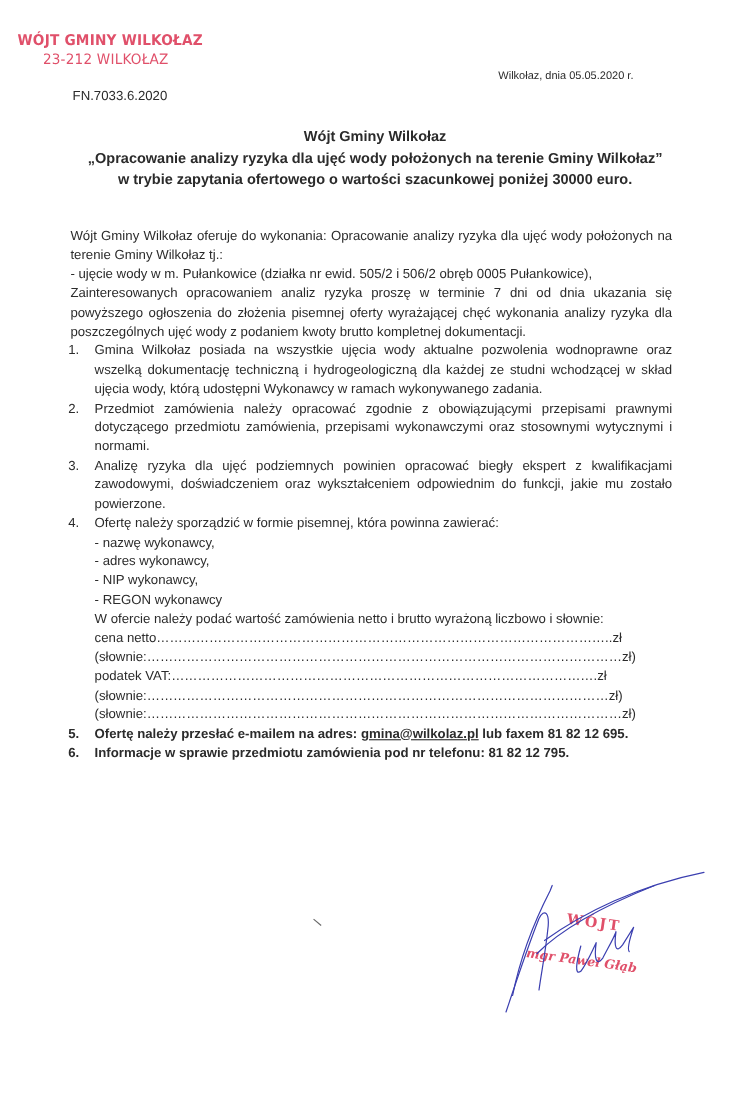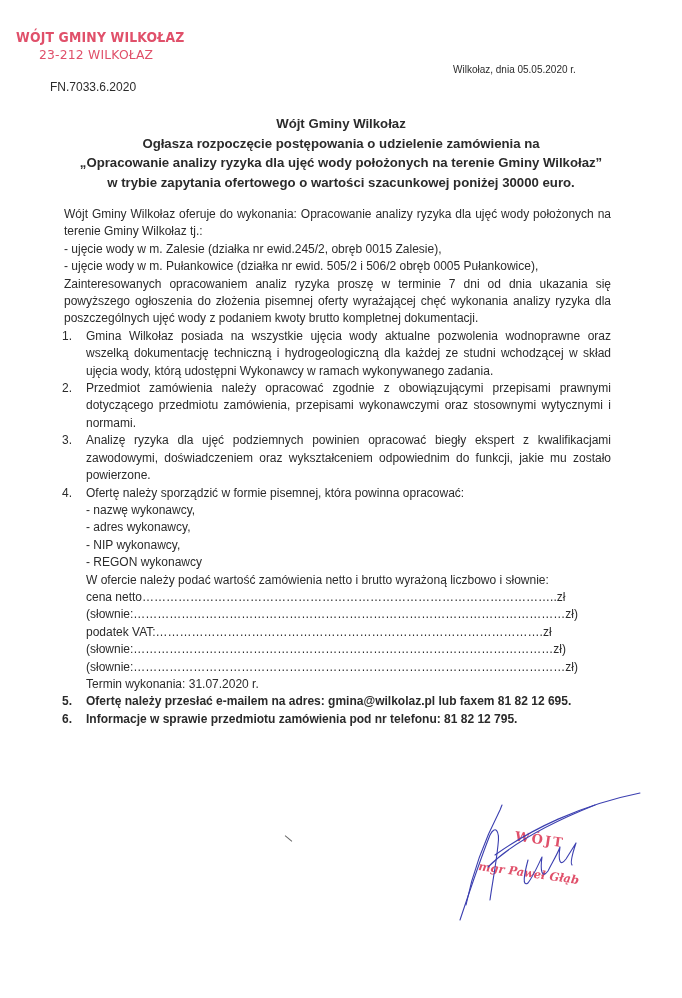--- a/index.html
+++ b/index.html
@@ -3,85 +3,82 @@
   <meta charset="utf-8">
   <style>
     html, body { margin: 0; padding: 0; background: #ffffff; }
     body { width: 682px; height: 998px; position: relative; overflow: hidden;
            font-family: "Liberation Sans", sans-serif; color: #2b2b2b; }
     .abs { position: absolute; }
     .stamp { color: #e0506a; font-family: "DejaVu Sans", sans-serif; letter-spacing: 0.2px; }
     .stamp-1 { left: 16px; top: 29px; font-size: 13.5px; font-weight: bold; transform: scaleX(0.92); transform-origin: left; }
     .stamp-2 { left: 39px; top: 47px; font-size: 13px; transform: scaleX(0.95); transform-origin: left; }
     .place-date { left: 453px; top: 64px; font-size: 10px; }
-    .ref { left: 50px; top: 80px; font-size: 12px; }
+    .ref { left: 66px; top: 80px; font-size: 12px; }
     .heading { left: 0; width: 682px; text-align: center; font-weight: bold; font-size: 13.2px; line-height: 19.5px; top: 114px; }
     .heading div { white-space: nowrap; }
     .body { left: 64px; width: 547px; top: 206px; font-size: 12px; line-height: 17.4px; }
     .p-just { text-align: justify; text-align-last: left; }
     .line { white-space: nowrap; }
     .list { margin: 0; padding: 0; list-style: none; }
     .item { position: relative; padding-left: 22px; }
     .item .num { position: absolute; left: -2px; top: 0; width: 18px; }
     .item.bold { font-weight: bold; }
-    .email { }
+    .email { text-decoration: underline; }
     .sig { left: 400px; top: 775px; width: 260px; height: 150px; }
     .sig-stamp-1 { left: 515px; top: 832px; color: #e0506a; font-family: "DejaVu Serif", serif; font-weight: bold; font-size: 13px; letter-spacing: 2px; transform: rotate(8deg); }
     .sig-stamp-2 { left: 478px; top: 866px; color: #e0506a; font-family: "DejaVu Serif", serif; font-weight: bold; font-style: italic; font-size: 11.5px; transform: rotate(8deg); }
     .tick { left: 284px; top: 838px; width: 9px; height: 1px; background: #666; transform: rotate(40deg); }
   </style>
 </head>
 <body>
 
 <div class="abs stamp stamp-1">WÓJT GMINY WILKOŁAZ</div>
 <div class="abs stamp stamp-2">23-212 WILKOŁAZ</div>
 
 <div class="abs place-date">Wilkołaz, dnia 05.05.2020 r.</div>
 <div class="abs ref">FN.7033.6.2020</div>
 
 <div class="abs heading">
   <div>Wójt Gminy Wilkołaz</div>
-  <div>Ogłasza rozpoczęcie postępowania o udzielenie zamówienia na</div>
   <div>„Opracowanie analizy ryzyka dla ujęć wody położonych na terenie Gminy Wilkołaz”</div>
   <div>w trybie zapytania ofertowego o wartości szacunkowej poniżej 30000 euro.</div>
 </div>
 
 <div class="abs body">
   <div class="p-just">Wójt Gminy Wilkołaz oferuje do wykonania: Opracowanie analizy ryzyka dla ujęć wody położonych na terenie Gminy Wilkołaz tj.:</div>
-  <div class="line">- ujęcie wody w m. Zalesie (działka nr ewid.245/2, obręb 0015 Zalesie),</div>
   <div class="line">- ujęcie wody w m. Pułankowice (działka nr ewid. 505/2 i 506/2 obręb 0005 Pułankowice),</div>
   <div class="p-just">Zainteresowanych opracowaniem analiz ryzyka proszę w terminie 7 dni od dnia ukazania się powyższego ogłoszenia do złożenia pisemnej oferty wyrażającej chęć wykonania analizy ryzyka dla poszczególnych ujęć wody z podaniem kwoty  brutto kompletnej dokumentacji.</div>
 
   <div class="list">
     <div class="item p-just">
       <span class="num">1.</span>
       <span>Gmina Wilkołaz posiada na wszystkie ujęcia wody aktualne pozwolenia wodnoprawne oraz wszelką dokumentację techniczną i hydrogeologiczną dla każdej ze studni wchodzącej w skład ujęcia wody, którą udostępni Wykonawcy w ramach wykonywanego zadania.</span>
     </div>
     <div class="item p-just">
       <span class="num">2.</span>
       <span>Przedmiot zamówienia należy opracować zgodnie z obowiązującymi przepisami prawnymi dotyczącego przedmiotu zamówienia, przepisami wykonawczymi oraz stosownymi wytycznymi i normami.</span>
     </div>
     <div class="item p-just">
       <span class="num">3.</span>
       <span> Analizę ryzyka dla ujęć podziemnych powinien opracować biegły ekspert z kwalifikacjami zawodowymi, doświadczeniem oraz wykształceniem odpowiednim do funkcji, jakie mu zostało powierzone.</span>
     </div>
     <div class="item">
       <span class="num">4.</span>
-      <div class="line">Ofertę należy sporządzić w formie pisemnej, która powinna opracować:</div>
+      <div class="line">Ofertę należy sporządzić w formie pisemnej, która powinna zawierać:</div>
       <div class="line">- nazwę wykonawcy,</div>
       <div class="line">-  adres  wykonawcy,</div>
       <div class="line">- NIP wykonawcy,</div>
       <div class="line">- REGON wykonawcy</div>
       <div class="line">W ofercie należy podać wartość zamówienia netto i brutto wyrażoną liczbowo i słownie:</div>
       <div class="line">cena netto…………………………………………………………………………………………..zł</div>
       <div class="line">(słownie:………………………………………………………………………………………………zł)</div>
       <div class="line">podatek VAT:…………………………………………………………………………………….zł</div>
       <div class="line">(słownie:……………………………………………………………………………………………zł)</div>
       <div class="line">(słownie:………………………………………………………………………………………………zł)</div>
-      <div class="line">Termin wykonania: 31.07.2020 r.</div>
     </div>
     <div class="item bold line">
       <span class="num">5.</span>
       <span>Ofertę należy przesłać e-mailem na adres: </span><span class="email">gmina@wilkolaz.pl</span><span> lub faxem 81 82 12 695.</span>
     </div>
     <div class="item bold line">
       <span class="num">6.</span>
       <span>Informacje  w sprawie przedmiotu zamówienia pod nr telefonu: 81 82 12 795.</span>
     </div>
   </div>

